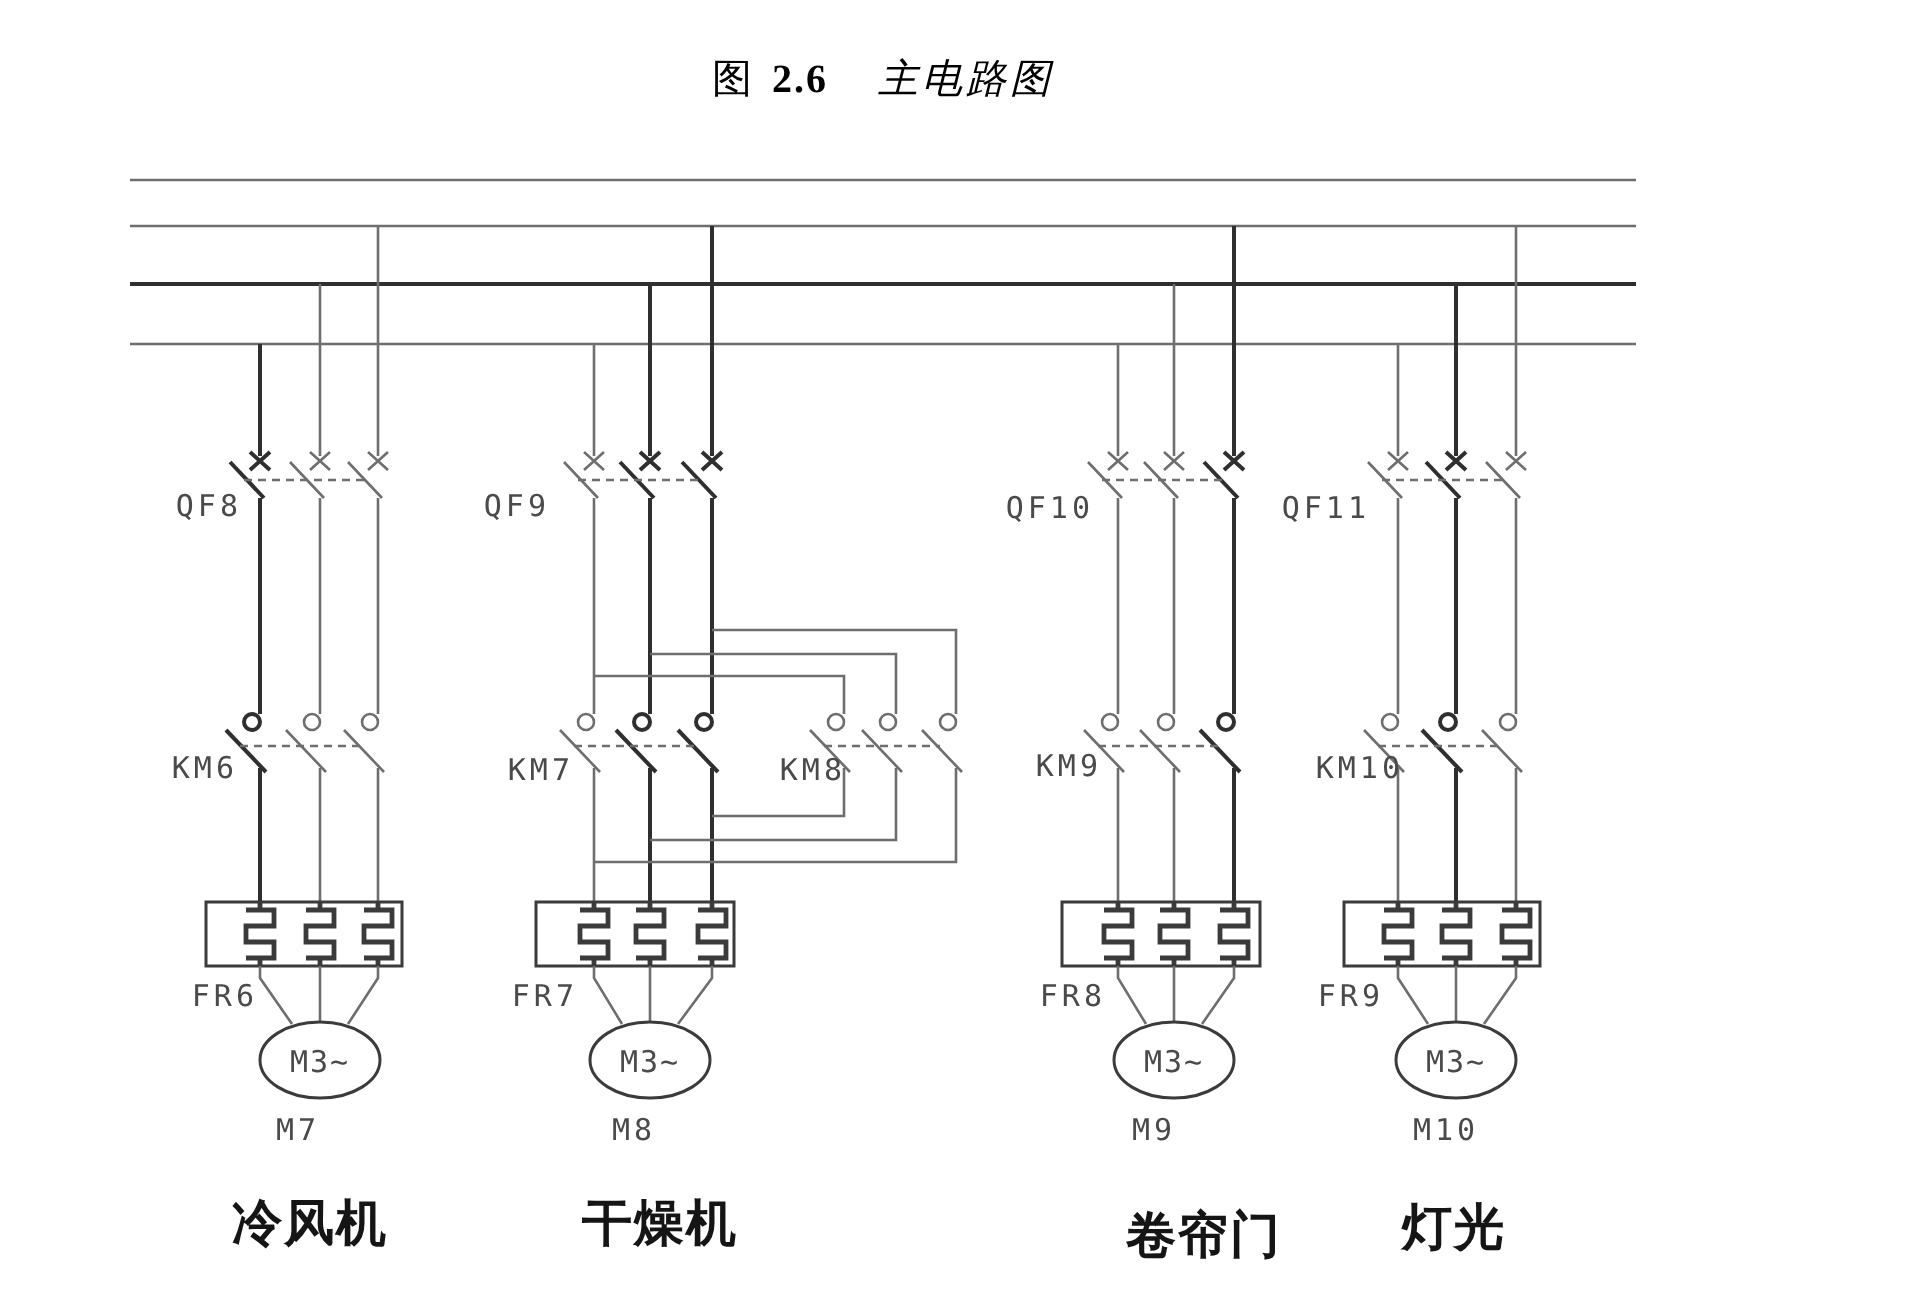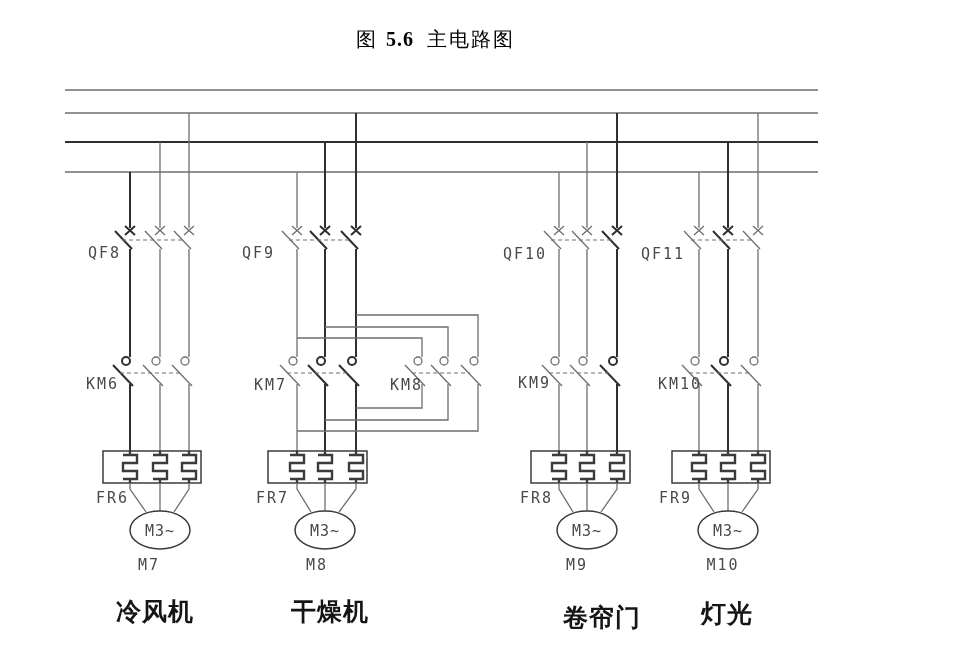--- a/index.html
+++ b/index.html
@@ -5,40 +5,40 @@
   :root{
     --wire:#6e6e6e; --wire-em:#2f2f2f; --symbol:#3b3b3b;
     --label:#4a4a4a; --caption:#151515; --title:#000000; --bg:#ffffff;
   }
   html,body{margin:0;padding:0;background:var(--bg);}
   #page{position:relative;width:960px;height:646px;background:var(--bg);overflow:hidden;
         font-family:"Liberation Serif",serif;}
   #figure-title{position:absolute;left:356px;top:26px;font-size:20px;color:var(--title);
         letter-spacing:1px;white-space:nowrap;z-index:2;}
   #figure-title .num{font-weight:bold;padding:0 3px;}
-  #figure-title .name{margin-left:4px;letter-spacing:2px;}
+  #figure-title .name{margin-left:16px;letter-spacing:2px;font-style:italic;}
   #diagram{position:absolute;left:0;top:0;}
   #diagram text{font-family:"DejaVu Sans Mono","Liberation Mono",monospace;
         font-size:15px;letter-spacing:2px;fill:var(--label);}
   #diagram text.caption{font-family:"DejaVu Sans","Liberation Sans",sans-serif;
         font-size:25px;font-weight:600;letter-spacing:1px;fill:var(--caption);}
   #diagram text.motor-text{font-size:15px;letter-spacing:1px;}
   .w   {stroke:var(--wire);   stroke-width:1.3;fill:none;}
   .wd  {stroke:var(--wire-em);stroke-width:2;  fill:none;}
   .sym {stroke:var(--symbol); stroke-width:1.5;fill:none;}
   .symh{stroke:var(--symbol); stroke-width:2.4;fill:none;}
   .dash{stroke:var(--wire);   stroke-width:1.2;fill:none;stroke-dasharray:4 3;}
 </style>
 </head>
 <body>
 
 <div id="page">
   <div id="figure-title">
     <span class="pre">图</span>
-    <span class="num">5.6</span>
+    <span class="num">2.6</span>
     <span class="name">主电路图</span>
   </div>
   <svg id="diagram" width="960" height="646" viewBox="0 0 960 646">
       <path d="M 65 90 H 818" class="w"></path>
       <path d="M 65 113 H 818" class="w"></path>
       <path d="M 65 142 H 818" class="wd"></path>
       <path d="M 65 172 H 818" class="w"></path>
       <g>
         <path d="M 130 172 V 228" class="wd"></path>
         <path d="M 125 226 L 135 235 M 135 226 L 125 235" class="wd"></path>

